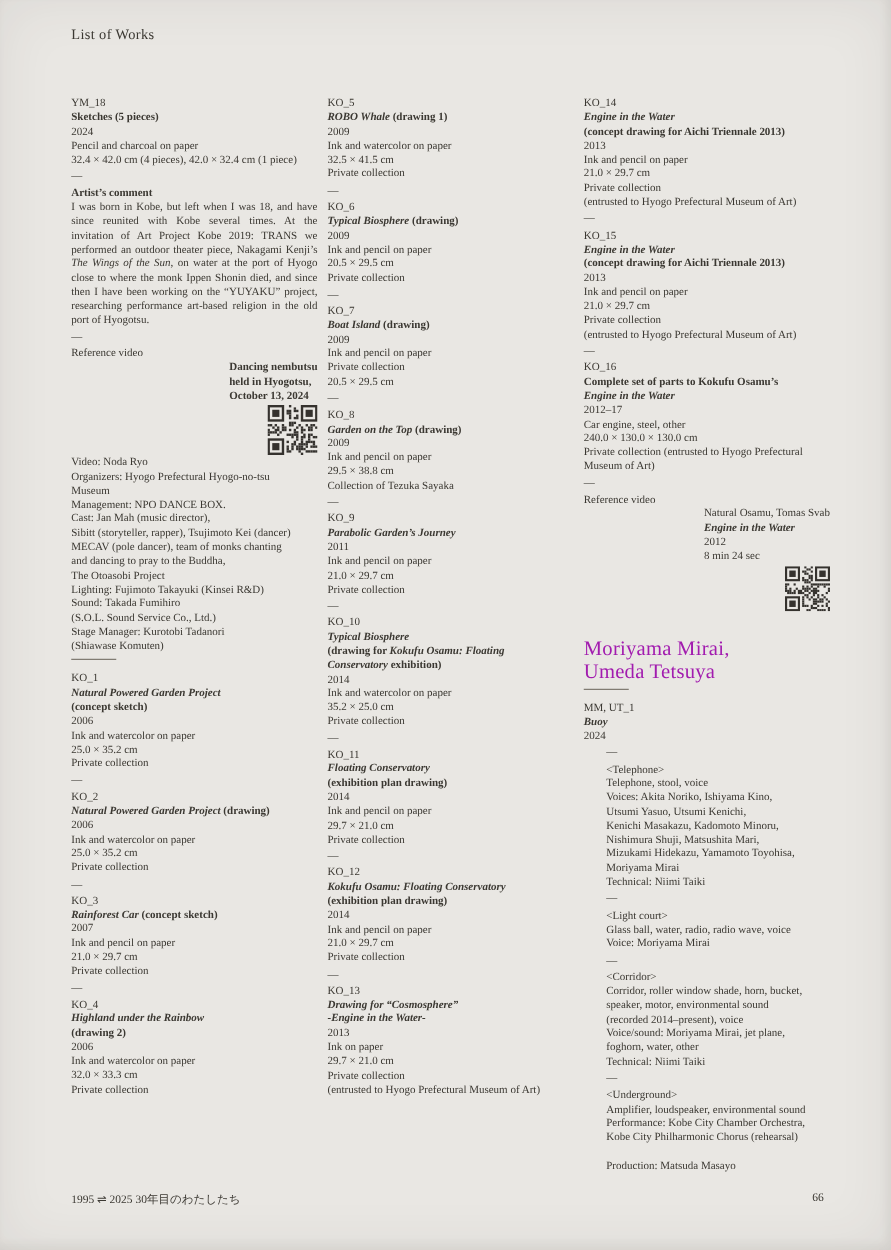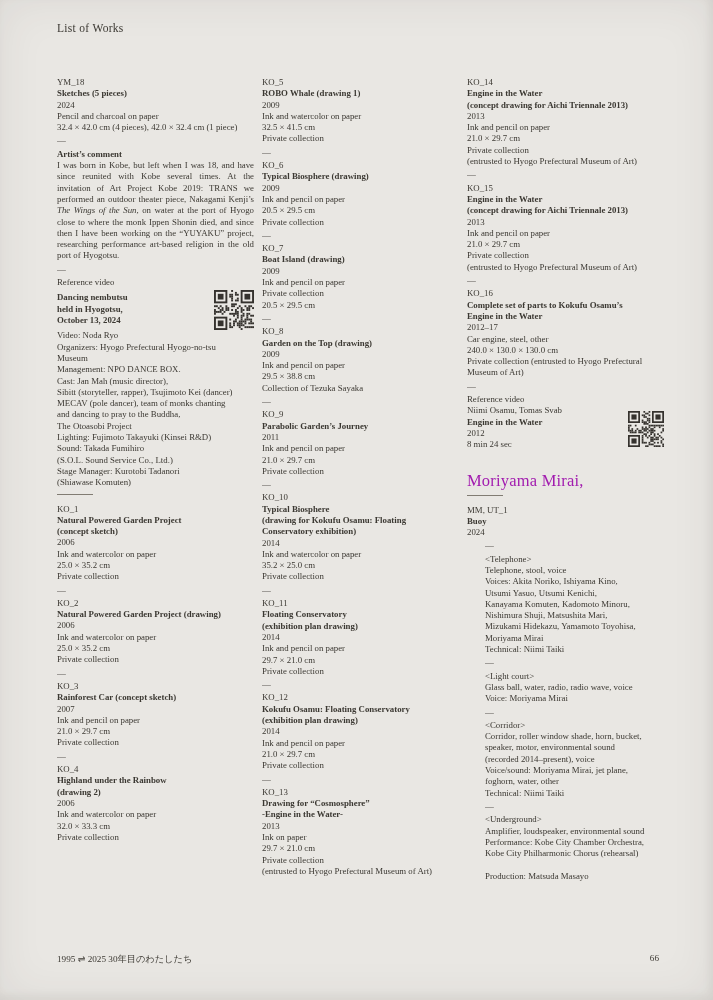--- a/index.html
+++ b/index.html
@@ -13,25 +13,25 @@
   #page-header{position:absolute;left:57px;top:22px;font-size:11.5px;letter-spacing:0.3px;}
   .col{position:absolute;top:77px;width:197px;font-size:8.8px;line-height:11.3px;}
   #col1{left:57px;} #col2{left:262px;} #col3{left:467px;}
   .ln{white-space:nowrap;min-height:11.3px;}
   .ln.dash{margin:2px 0 2px;}
   .ln.blank{height:11px;}
   .ln.ind{padding-left:18px;}
   .s-r{font-style:normal;font-weight:normal;}
   .s-b{font-weight:bold;}
   .s-i{font-style:italic;margin-top:14px;}
-  .s-bi{font-weight:bold;}
+  .s-bi{font-weight:bold;font-style:italic;}
   .para{text-align:justify;white-space:normal;}
   .sec-heading{font-size:16.5px;line-height:18px;margin-top:21px;color:#a21caf;letter-spacing:0.2px;}
   .sec-rule{width:36px;height:1px;background:#817c73;margin:5px 0 9px 0;}
-  .qr-row{display:flex;align-items:center;}
+  .qr-row{display:flex;align-items:flex-end;flex-direction:column;}
   .qr-lines{flex:0 0 auto;}
   .qr{margin-left:auto;margin-top:2px;flex:0 0 auto;}
   #page-footer{
     position:absolute;left:57px;right:54px;top:953px;
     display:flex;justify-content:space-between;font-size:9.2px;font-family:Liberation Serif, serif;
   }
 </style>
 </head>
 <body>
 
@@ -318,21 +318,21 @@
       <div class="ln"><span class="s-bi">Engine in the Water</span></div>
       <div class="ln"><span class="s-r">2012–17</span></div>
       <div class="ln"><span class="s-r">Car engine, steel, other</span></div>
       <div class="ln"><span class="s-r">240.0 × 130.0 × 130.0 cm</span></div>
       <div class="ln"><span class="s-r">Private collection (entrusted to Hyogo Prefectural</span></div>
       <div class="ln"><span class="s-r">Museum of Art)</span></div>
       <div class="ln dash"><span class="s-r">—</span></div>
       <div class="ln"><span class="s-r">Reference video</span></div>
       <div class="qr-row">
         <div class="qr-lines">
-          <div class="ln"><span class="s-r">Niimi Osamu, Tomas Svab</span></div>
+          <div class="ln"><span class="s-r">Natural Osamu, Tomas Svab</span></div>
           <div class="ln"><span class="s-bi">Engine in the Water</span></div>
           <div class="ln"><span class="s-r">2012</span></div>
           <div class="ln"><span class="s-r">8 min 24 sec</span></div>
         </div>
         <svg width="36" height="36" viewBox="0 0 21 21" class="qr">
           <rect x="0" y="0" width="21" height="21" fill="#e9e7e3"></rect>
           <rect x="9" y="0" width="1" height="1" fill="#35322e"></rect>
           <rect x="12" y="0" width="1" height="1" fill="#35322e"></rect>
           <rect x="10" y="1" width="1" height="1" fill="#35322e"></rect>
           <rect x="11" y="1" width="1" height="1" fill="#35322e"></rect>
@@ -457,31 +457,32 @@
           <rect x="14" y="0" width="7" height="7" fill="#35322e"></rect>
           <rect x="15" y="1" width="5" height="5" fill="#e9e7e3"></rect>
           <rect x="16" y="2" width="3" height="3" fill="#35322e"></rect>
           <rect x="0" y="14" width="7" height="7" fill="#35322e"></rect>
           <rect x="1" y="15" width="5" height="5" fill="#e9e7e3"></rect>
           <rect x="2" y="16" width="3" height="3" fill="#35322e"></rect>
         </svg>
       </div>
       <div class="sec-heading">
         <div>Moriyama Mirai,</div>
+        <div>Umeda Tetsuya</div>
       </div>
       <div class="sec-rule"></div>
       <div class="ln"><span class="s-r">MM, UT_1</span></div>
       <div class="ln"><span class="s-bi">Buoy</span></div>
       <div class="ln"><span class="s-r">2024</span></div>
       <div class="ln dash ind"><span class="s-r">—</span></div>
       <div class="ln ind"><span class="s-r">&lt;Telephone&gt;</span></div>
       <div class="ln ind"><span class="s-r">Telephone, stool, voice</span></div>
       <div class="ln ind"><span class="s-r">Voices: Akita Noriko, Ishiyama Kino,</span></div>
       <div class="ln ind"><span class="s-r">Utsumi Yasuo, Utsumi Kenichi,</span></div>
-      <div class="ln ind"><span class="s-r">Kanayama Komuten, Kadomoto Minoru,</span></div>
+      <div class="ln ind"><span class="s-r">Kenichi Masakazu, Kadomoto Minoru,</span></div>
       <div class="ln ind"><span class="s-r">Nishimura Shuji, Matsushita Mari,</span></div>
       <div class="ln ind"><span class="s-r">Mizukami Hidekazu, Yamamoto Toyohisa,</span></div>
       <div class="ln ind"><span class="s-r">Moriyama Mirai</span></div>
       <div class="ln ind"><span class="s-r">Technical: Niimi Taiki</span></div>
       <div class="ln dash ind"><span class="s-r">—</span></div>
       <div class="ln ind"><span class="s-r">&lt;Light court&gt;</span></div>
       <div class="ln ind"><span class="s-r">Glass ball, water, radio, radio wave, voice</span></div>
       <div class="ln ind"><span class="s-r">Voice: Moriyama Mirai</span></div>
       <div class="ln dash ind"><span class="s-r">—</span></div>
       <div class="ln ind"><span class="s-r">&lt;Corridor&gt;</span></div>

